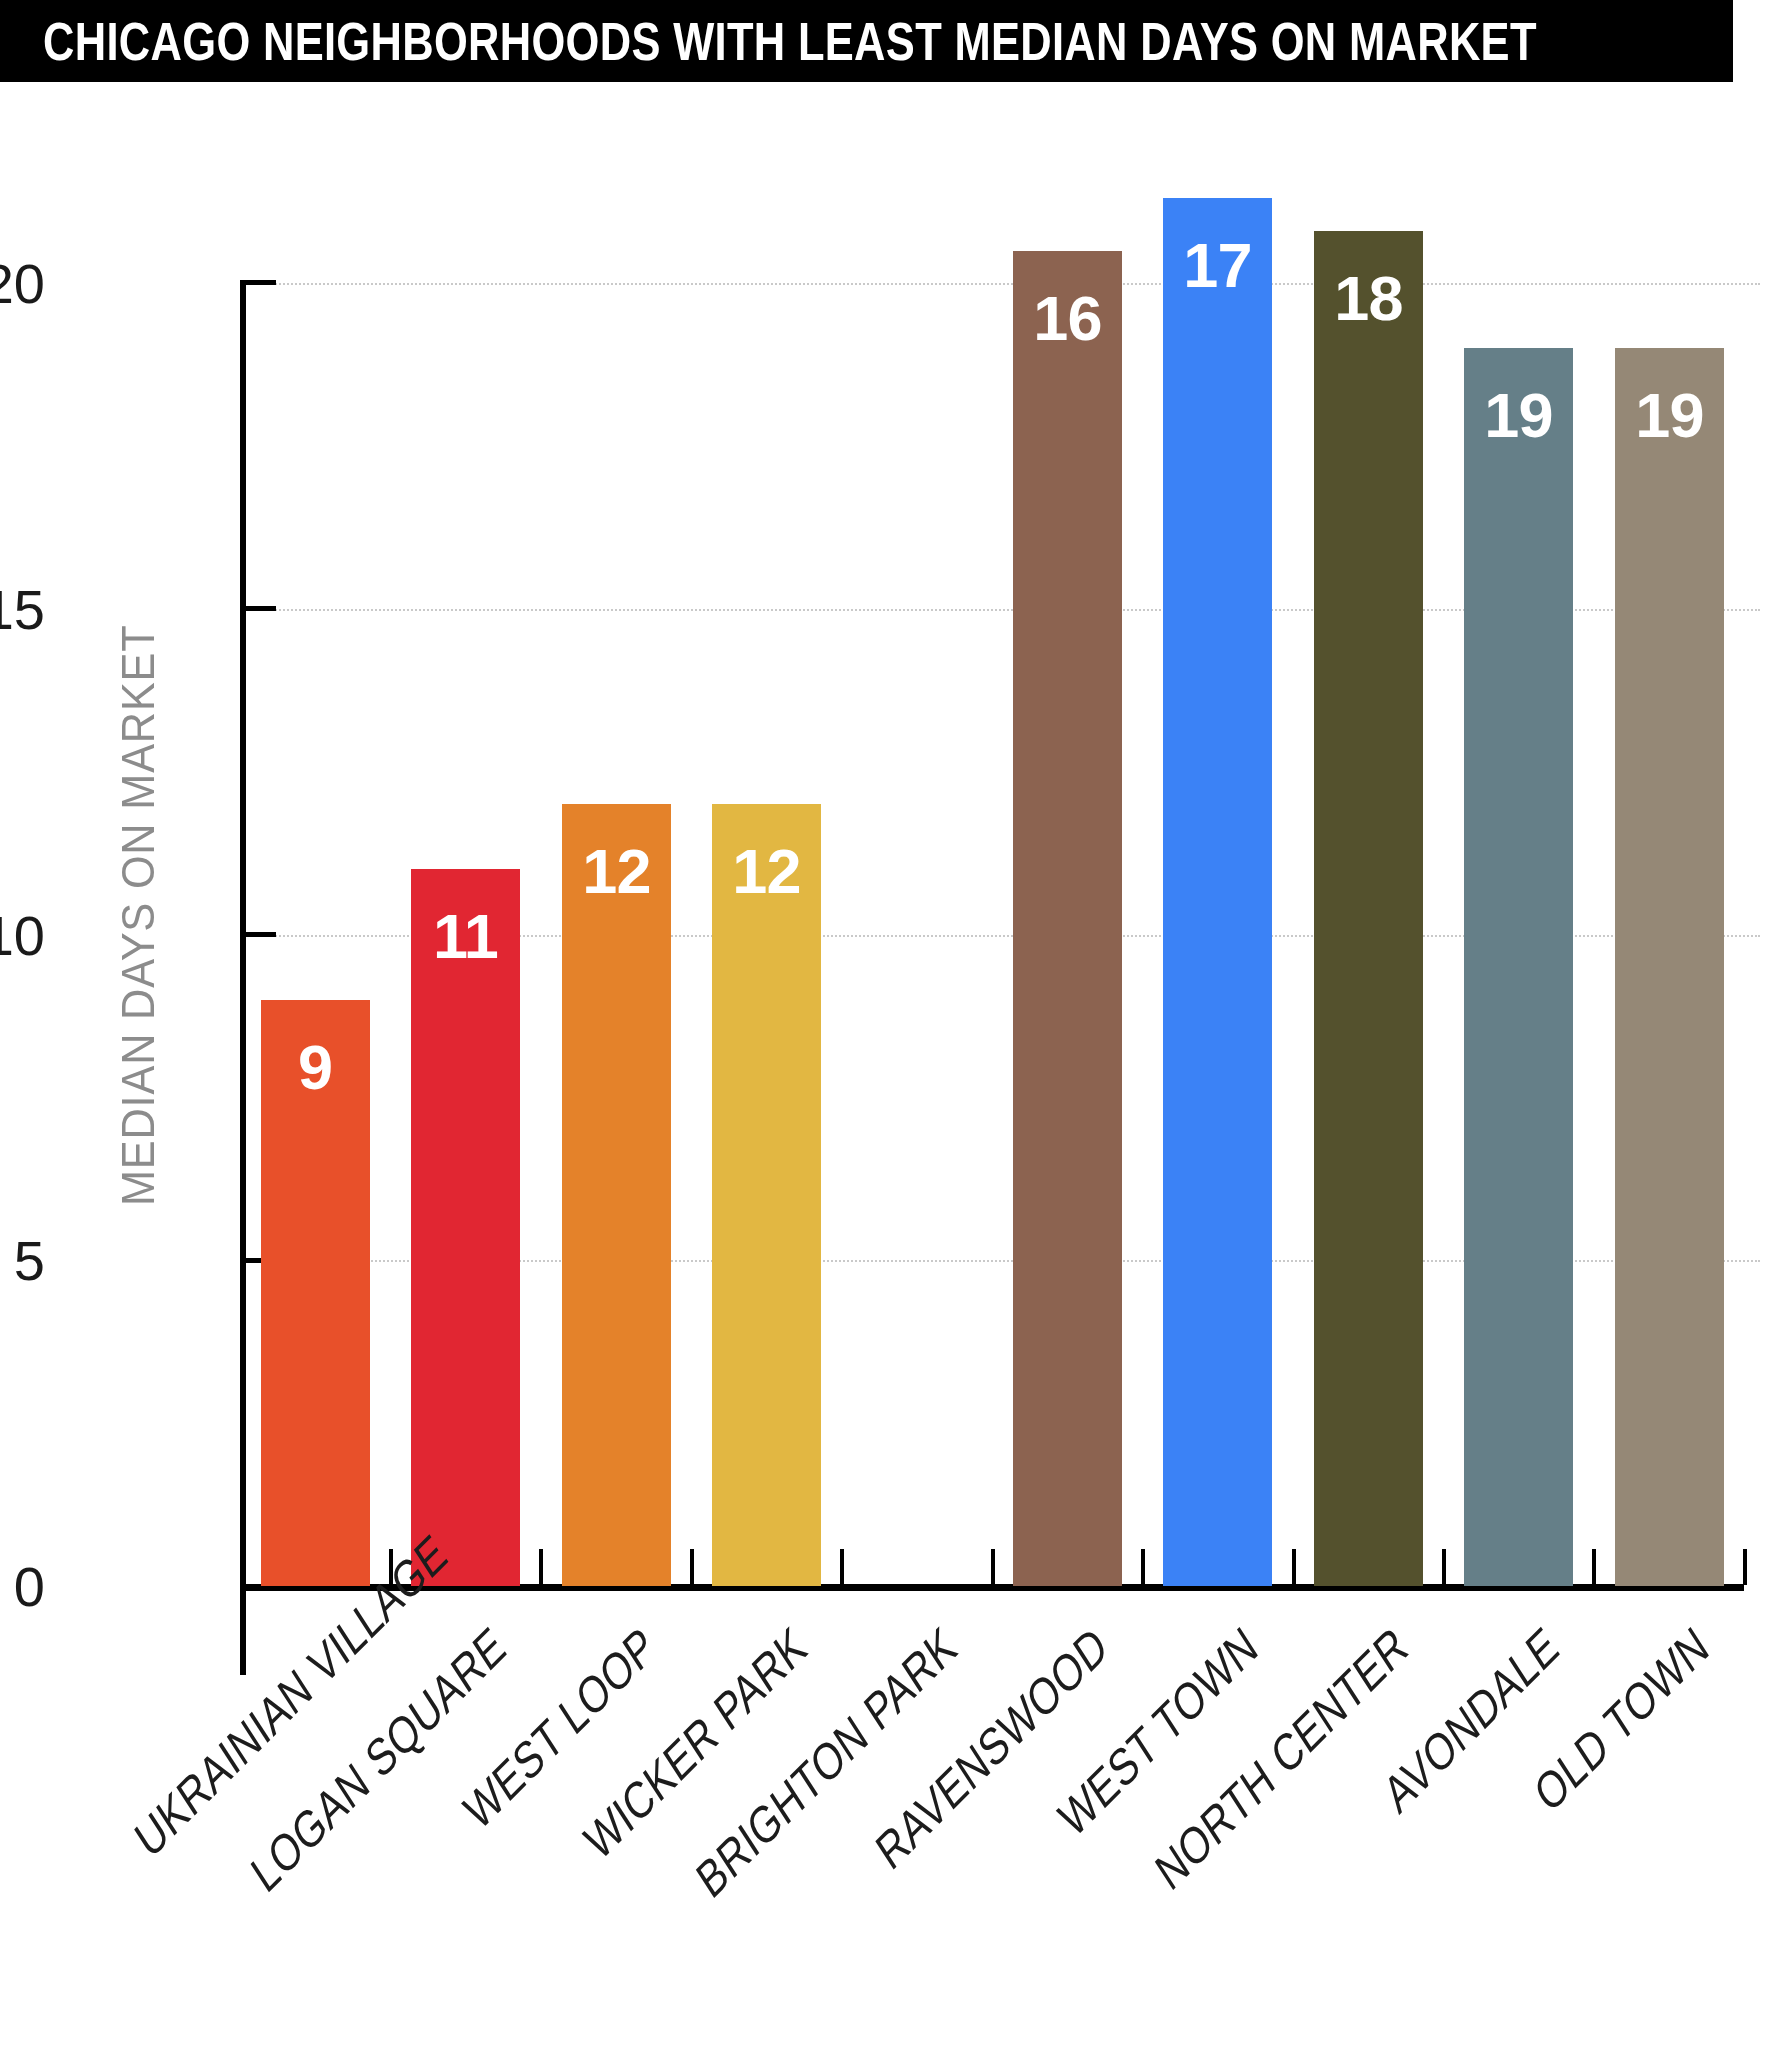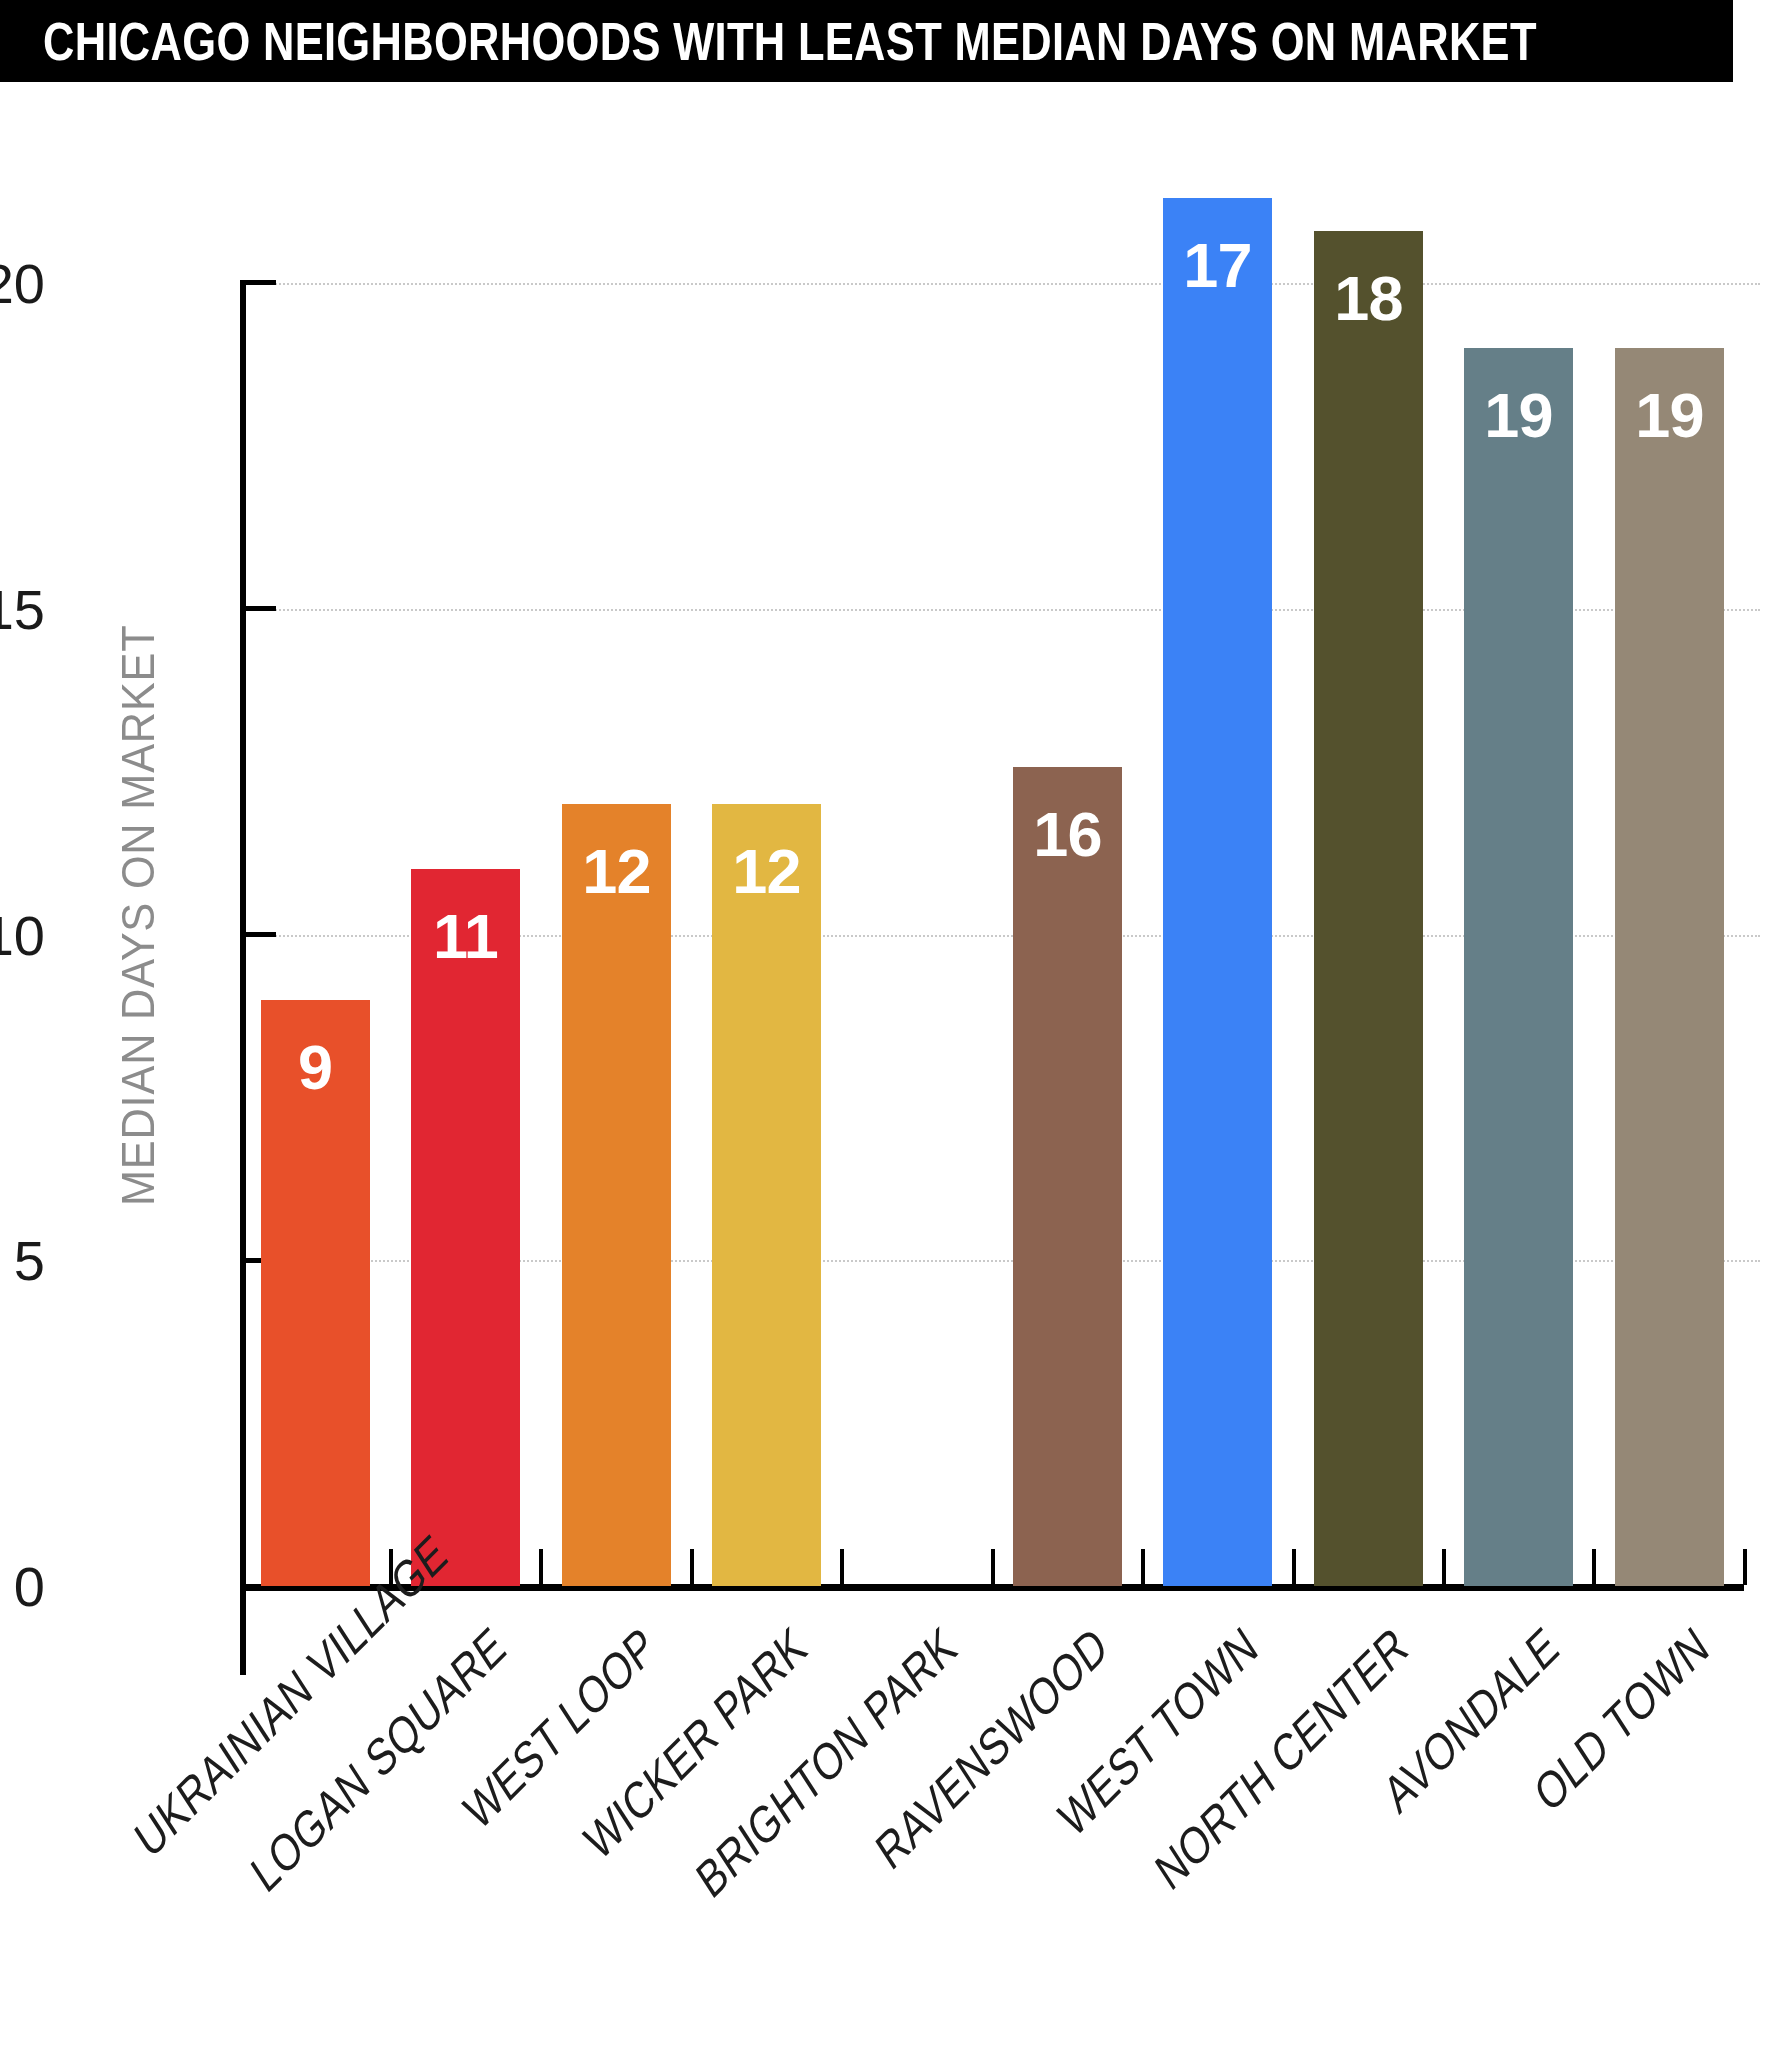--- a/index.html
+++ b/index.html
@@ -205,21 +205,21 @@
       </div>
       <div class="bar" style="left: 171px; width: 109px; height: 717px; background: rgb(225, 38, 50);">
         <div class="bar-value">11</div>
       </div>
       <div class="bar" style="left: 322px; width: 109px; height: 782px; background: rgb(228, 130, 42);">
         <div class="bar-value">12</div>
       </div>
       <div class="bar" style="left: 472px; width: 109px; height: 782px; background: rgb(226, 183, 66);">
         <div class="bar-value">12</div>
       </div>
-      <div class="bar" style="left: 773px; width: 109px; height: 819px; background: rgb(140, 99, 80); margin-top: 36px;">
+      <div class="bar" style="left: 773px; width: 109px; height: 1335px; background: rgb(140, 99, 80); margin-top: 36px;">
         <div class="bar-value">16</div>
       </div>
       <div class="bar" style="left: 923px; width: 109px; height: 1388px; background: #3b82f6;">
         <div class="bar-value">17</div>
       </div>
       <div class="bar" style="left: 1074px; width: 109px; height: 1355px; background: rgb(84, 81, 45);">
         <div class="bar-value">18</div>
       </div>
       <div class="bar" style="left: 1224px; width: 109px; height: 1238px; background: rgb(101, 127, 136);">
         <div class="bar-value">19</div>

